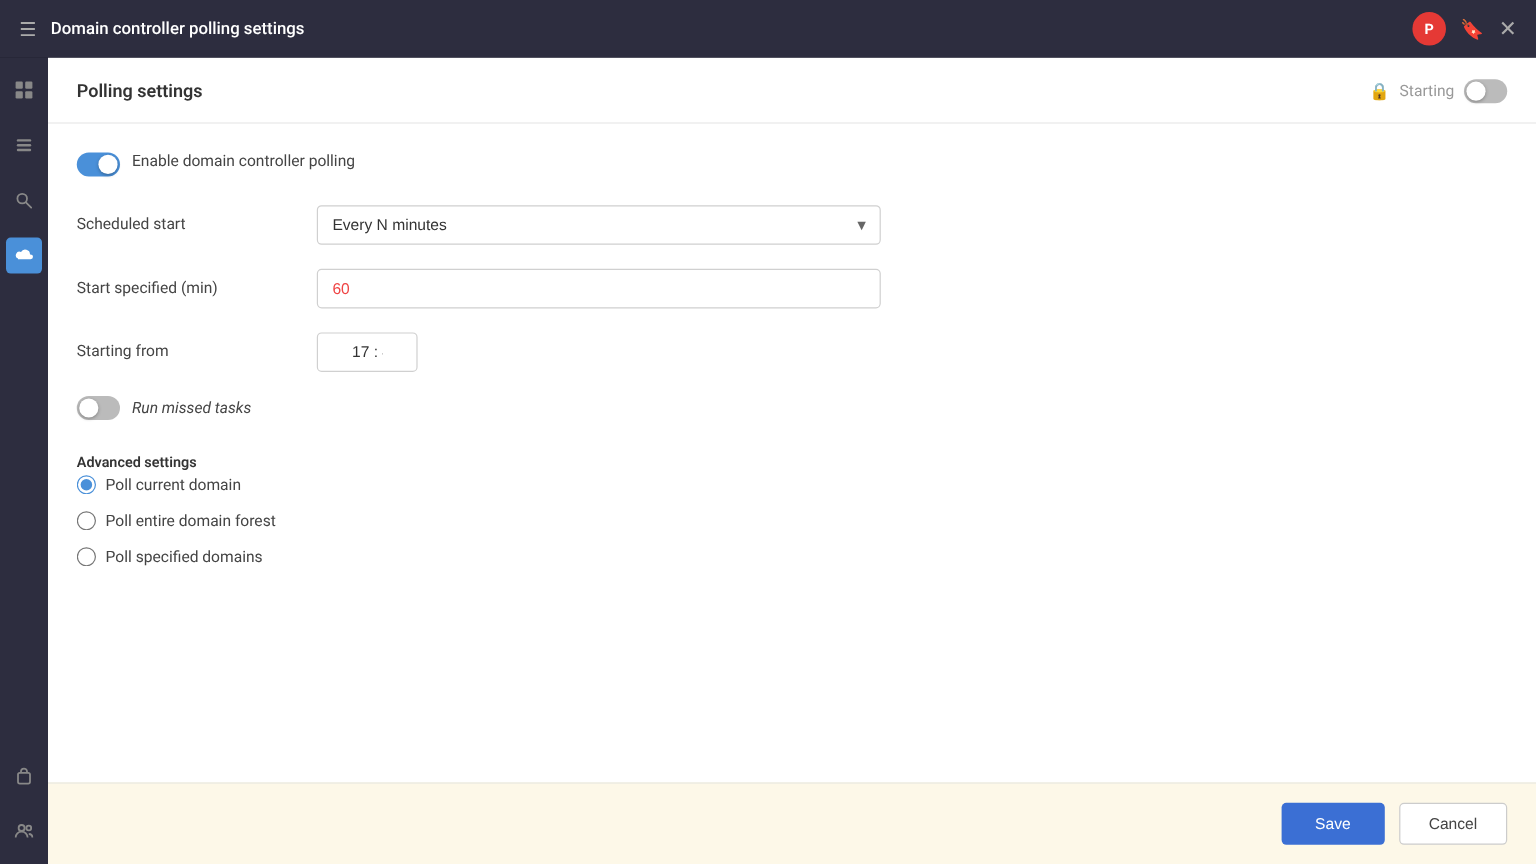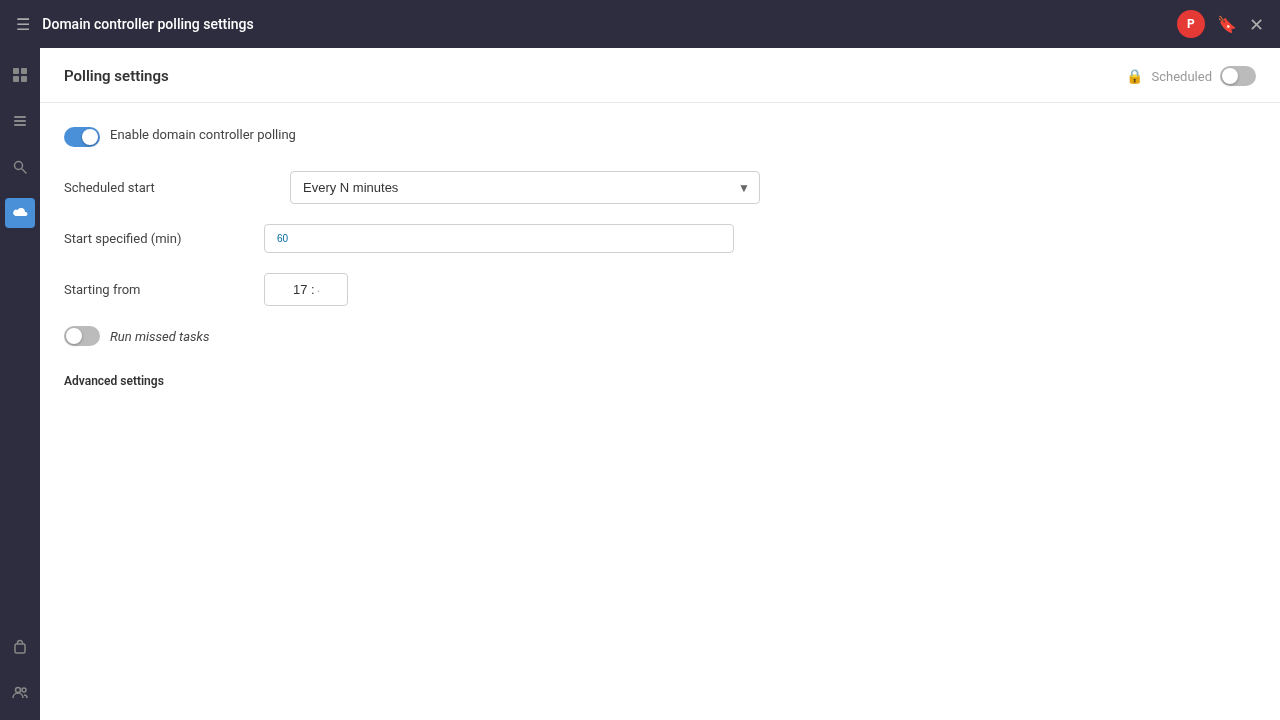--- a/index.html
+++ b/index.html
@@ -167,21 +167,20 @@
       font-size: 13px;
       color: #444;
       flex-shrink: 0;
     }
     .form-control {
       flex: 1;
       max-width: 470px;
     }
     .select-wrapper {
       position: relative;
-      margin-left: 26px;
     }
     .select-field {
       width: 100%;
       padding: 8px 36px 8px 12px;
       border: 1px solid #d0d0d0;
       border-radius: 4px;
       background: white;
       font-size: 13px;
       color: #333;
       appearance: none;
@@ -195,22 +194,22 @@
       transform: translateY(-50%);
       color: #666;
       pointer-events: none;
       font-size: 12px;
     }
     .input-field {
       width: 100%;
       padding: 8px 12px;
       border: 1px solid #d0d0d0;
       border-radius: 4px;
-      font-size: 10px;
-      color: #0369a1;
+      font-size: 13px;
+      color: #ef4444;
       outline: none;
     }
     .time-field {
       width: 84px;
       padding: 8px 28px;
       border: 1px solid #d0d0d0;
       border-radius: 4px;
       font-size: 13px;
       color: #333;
       outline: none;
@@ -354,21 +353,21 @@
         </svg>
       </div>
     </div>
 
     <div class="content-area">
 
       <div class="section-header">
         <span class="section-title">Polling settings</span>
         <div class="section-header-right">
           <span class="lock-icon">🔒</span>
-          <span class="undefined-label">Scheduled</span>
+          <span class="undefined-label">Starting</span>
           <div class="toggle-switch">
             <div class="toggle-track off">
               <div class="toggle-thumb"></div>
             </div>
           </div>
         </div>
       </div>
 
       <div class="form-content">
 
@@ -413,17 +412,35 @@
             <div class="toggle-switch">
               <div class="toggle-track off">
                 <div class="toggle-thumb"></div>
               </div>
             </div>
             <span class="enable-label">Run missed tasks</span>
           </div>
         </div>
 
         <div class="advanced-title">Advanced settings</div>
-      </div>
-
+        <div class="radio-group">
+          <label class="radio-item">
+            <input type="radio" name="poll_type" class="radio-input" checked="" style="">
+            <span class="radio-label">Poll current domain</span>
+          </label>
+          <label class="radio-item">
+            <input type="radio" name="poll_type" class="radio-input" style="">
+            <span class="radio-label">Poll entire domain forest</span>
+          </label>
+          <label class="radio-item">
+            <input type="radio" name="poll_type" class="radio-input" style="">
+            <span class="radio-label">Poll specified domains</span>
+          </label>
+        </div>
+      </div>
+
+      <div class="footer">
+        <button class="btn-save">Save</button>
+        <button class="btn-cancel">Cancel</button>
+      </div>
     </div>
   </div>
 </div>
 
 </body></html>

